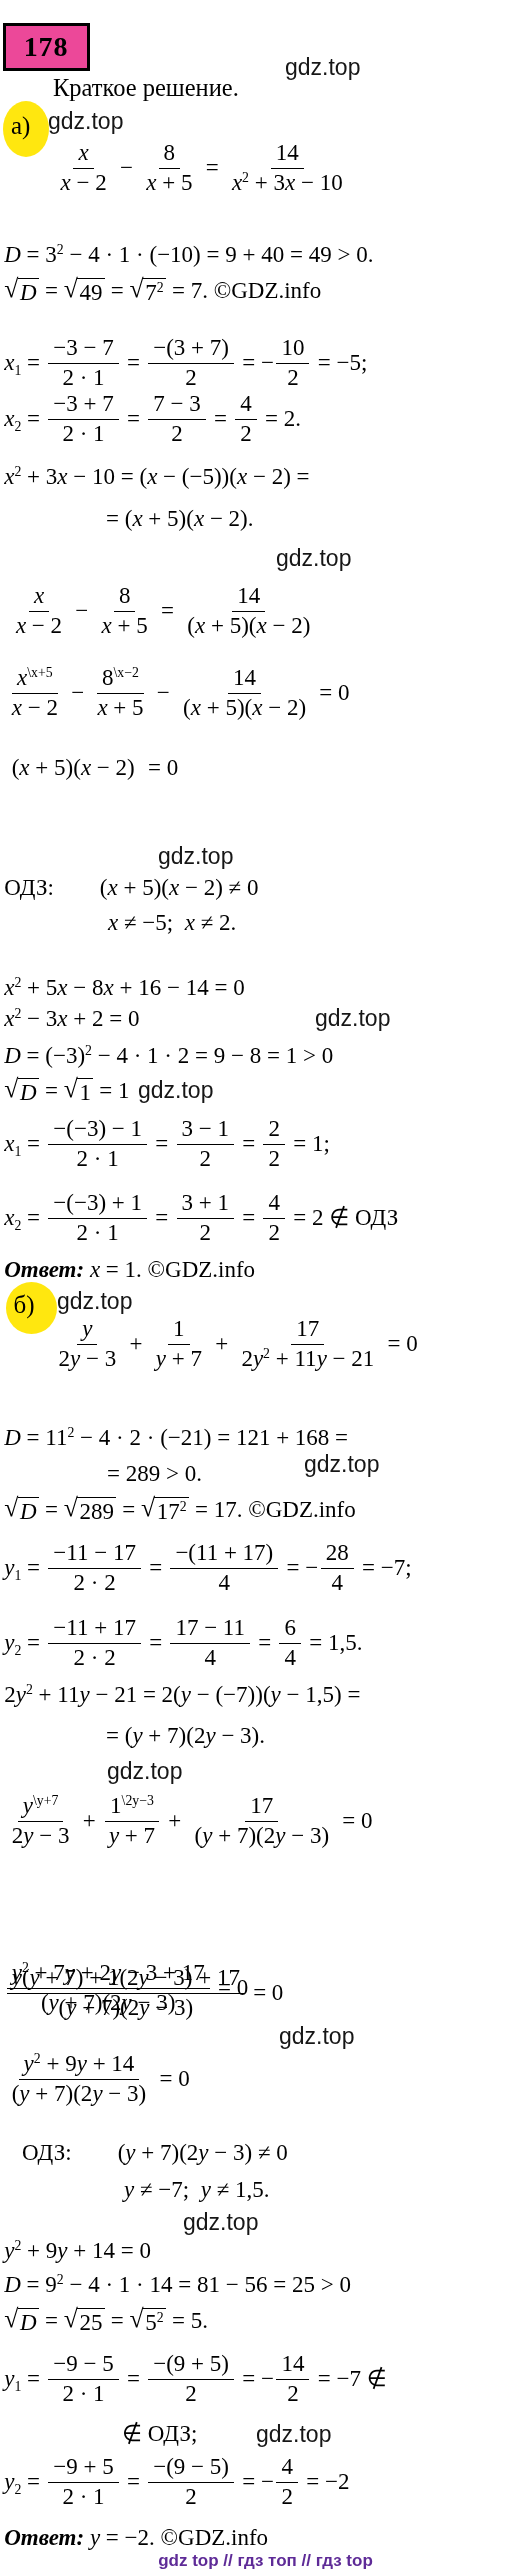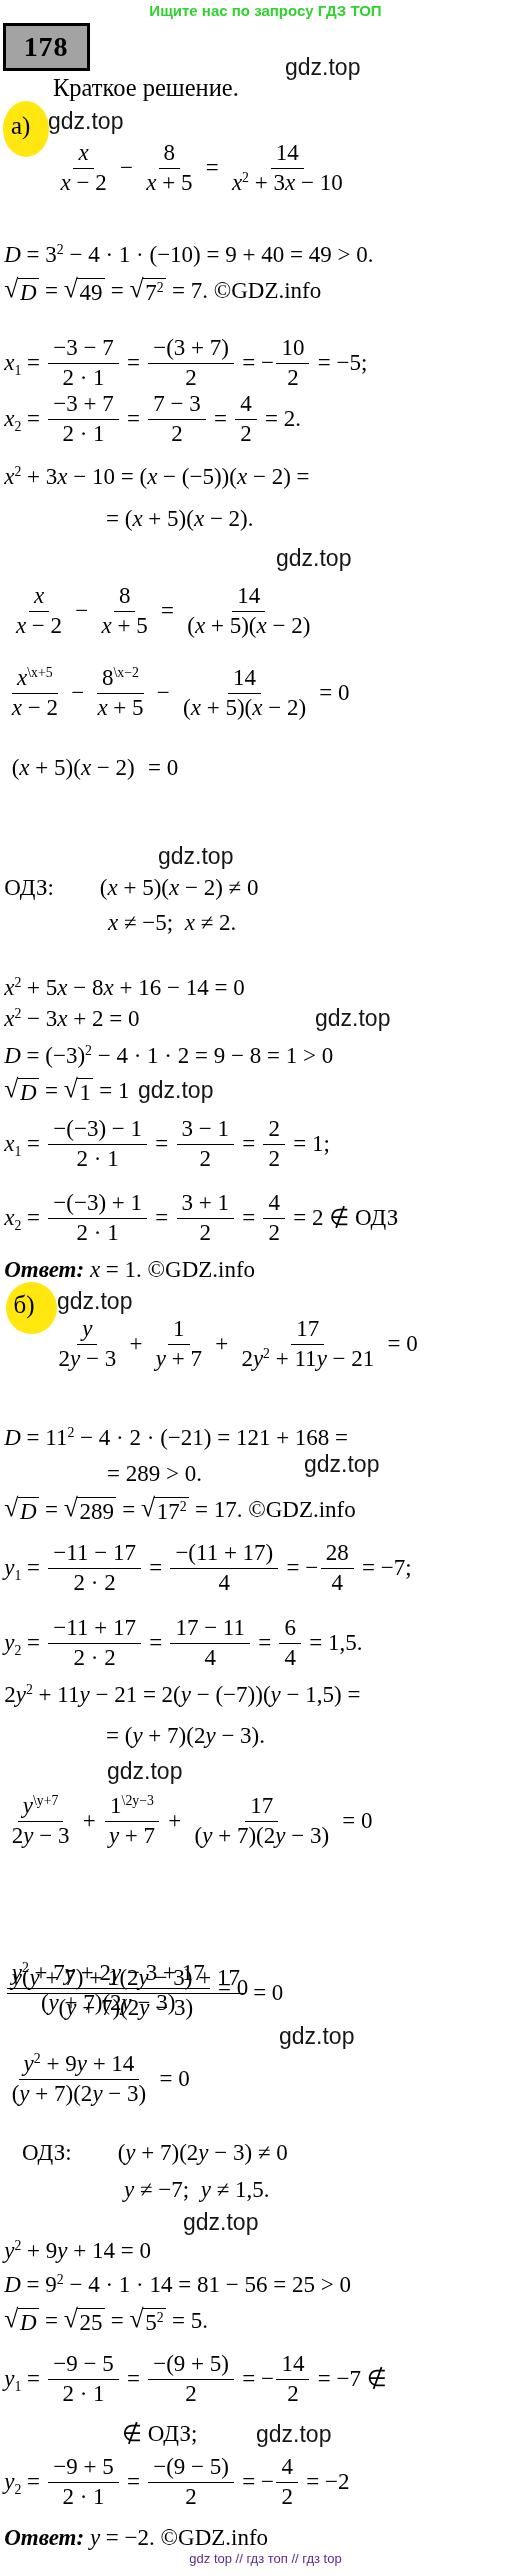--- a/index.html
+++ b/index.html
@@ -1,50 +1,49 @@
 <!DOCTYPE html>
 <html style="font-size:13.5px"><head>
 <meta charset="utf-8">
 <style>
   html,body{margin:0;padding:0;background:#fff}
   .page{position:relative;width:531px;height:2576px;background:#ffffff;overflow:hidden;
         font-family:"Liberation Serif",serif;color:#000}
   .promo{position:absolute;top:1.7px;left:0;right:0;text-align:center;
          font-family:"Liberation Sans",sans-serif;font-weight:bold;font-size:15px;color:#2ed32e}
   .numbox{position:absolute;left:2.5px;top:23px;width:81px;height:42px;border:3.4px solid #000;
-          background:#a3a3a3;display:flex;align-items:center;justify-content:center}
+          background:#ec4899;display:flex;align-items:center;justify-content:center}
   .numlabel{font-weight:bold;font-size:28px;letter-spacing:0.8px}
   .subtitle{position:absolute;left:53px;top:74px;font-size:24.5px}
   .circle{position:absolute;background:#ffe70f;border-radius:50%}
   .circle-a{left:2.5px;top:101px;width:46px;height:56px}
   .circle-b{left:6px;top:1282px;width:51px;height:52px}
   .plabel{position:absolute;font-size:25px}
   .plabel-a{left:11px;top:112px}
   .plabel-b{left:13.5px;top:1291px}
   .wm{position:absolute;font-family:"Liberation Sans",sans-serif;font-size:23px;color:#161616;white-space:pre}
   .footer{position:absolute;left:0;right:0;top:2551px;text-align:center;
-          font-family:"Liberation Sans",sans-serif;font-weight:normal;font-size:13px;color:#5e2b97}
+          font-family:"Liberation Sans",sans-serif;font-weight:bold;font-size:17px;color:#5e2b97}
   .mline{position:absolute;display:flex;align-items:center;font-size:23px;white-space:pre;line-height:1.25}
   .run{white-space:pre}
   .v{font-style:italic}
   .bi{font-style:italic;font-weight:bold}
   .sup{font-size:60%;position:relative;top:-0.55em}
   .sub{font-size:60%;position:relative;top:0.35em}
   .frac{display:inline-flex;flex-direction:column;align-items:center;margin:0 2.5px}
   .num,.den{padding:0 5px;text-align:center;white-space:pre}
   .num{border-bottom:1.7px solid #000}
   .sqrt{display:inline-flex;align-items:flex-start}
   .rad{font-size:1.12em;line-height:1.1;margin-right:-0.8px}
   .rc{border-top:1.7px solid #000;padding:0 2.5px;margin-top:2.5px;white-space:pre}
 </style>
 </head>
 <body>
 
 <div class="page">
-  <div class="promo">Ищите нас по запросу ГДЗ ТОП</div>
   <div class="numbox">
     <span class="numlabel">178</span>
   </div>
   <div class="subtitle">Краткое решение.</div>
   <div class="circle circle-a"></div>
   <div class="plabel plabel-a">а)</div>
   <div class="circle circle-b"></div>
   <div class="plabel plabel-b">б)</div>
   <div>
       <div class="mline" style="left: 53px; top: 139px;"><span class="frac"><span class="num"><span class="v">x</span></span><span class="den"><span class="v">x</span> − 2</span></span><span class="run"> − </span><span class="frac"><span class="num">8</span><span class="den"><span class="v">x</span> + 5</span></span><span class="run"> = </span><span class="frac"><span class="num">14</span><span class="den"><span class="v">x</span><span class="sup">2</span> + 3<span class="v">x</span> − 10</span></span></div>

